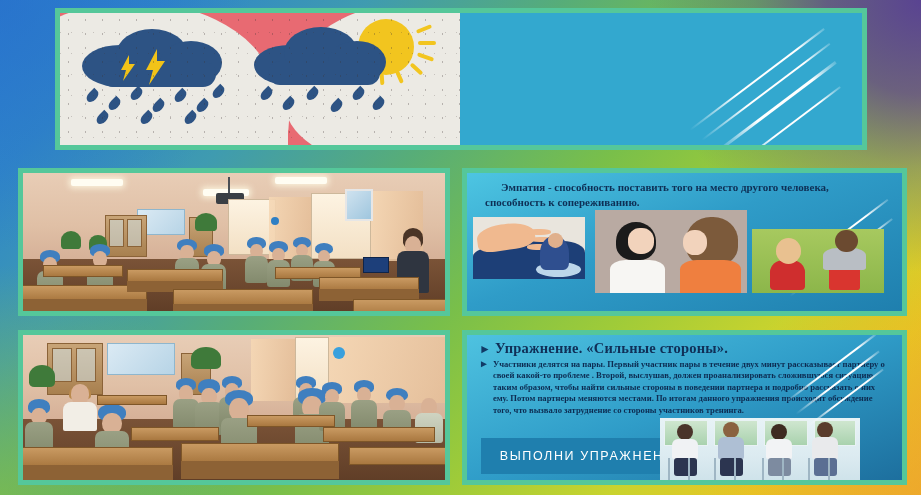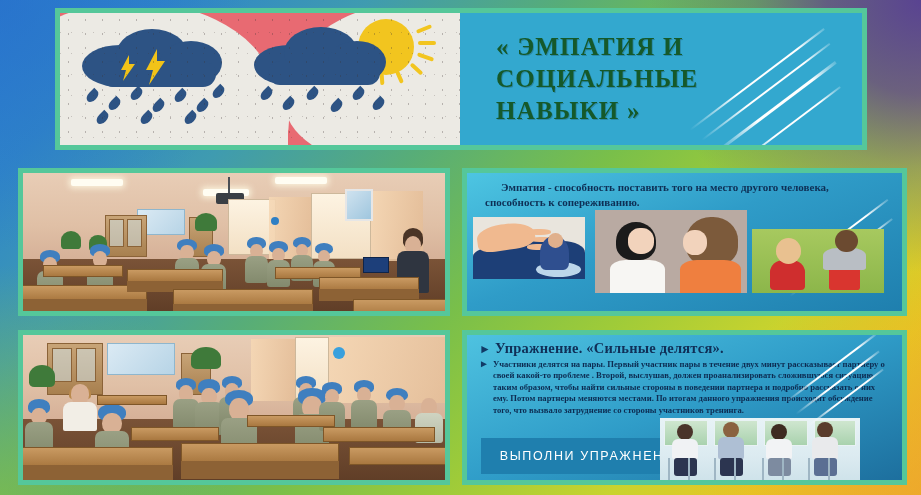--- a/index.html
+++ b/index.html
@@ -450,23 +450,20 @@
           <div class="drop" style="left:8px;   top:62px;"></div>
           <div class="drop" style="left:30px;  top:72px;"></div>
           <div class="drop" style="left:54px;  top:62px;"></div>
           <div class="drop" style="left:78px;  top:74px;"></div>
           <div class="drop" style="left:100px; top:62px;"></div>
           <div class="drop" style="left:120px; top:72px;"></div>
         </div>
       </div>
 
       <div id="title-block">
-        <div id="slide-title">« ЭМПАТИЯ И
-СОЦИАЛЬНЫЕ
-НАВЫКИ »</div>
         <div class="streaks">
           <div class="streak" style="left:4px;  top:118px; width:168px;"></div>
           <div class="streak" style="left:16px; top:128px; width:160px;"></div>
           <div class="streak" style="left:30px; top:140px; width:150px; height:3px;"></div>
           <div class="streak" style="left:52px; top:152px; width:128px;"></div>
         </div>
       </div>
     </div>
   </div>
 
@@ -693,21 +690,21 @@
     <div class="streaks" style="right:-24px; bottom:4px; width:150px; height:120px;">
       <div class="streak" style="left:0px;  top:96px;  width:140px;"></div>
       <div class="streak" style="left:14px; top:108px; width:128px;"></div>
     </div>
   </div>
 
   <div class="panel" id="exercise-panel">
 
     <div id="exercise-heading">
       <span class="tri-bullet">►</span>
-      <span>Упражнение. «Сильные делятся».</span>
+      <span>Упражнение. «Сильные стороны».</span>
     </div>
 
     <div id="exercise-body">
       <span class="tri-bullet">►</span>
       <span>Участники делятся на пары. Первый участник пары в течение двух минут рассказывает партнеру о своей какой-то проблеме . Второй, выслушав, должен проанализировать сложившуюся ситуацию таким образом, чтобы найти сильные стороны в поведении партнера и подробно рассказать о них ему. Потом партнеры меняются местами. По итогам данного упражнения происходит обсуждение того, что вызвало затруднение со стороны участников тренинга.</span>
     </div>
 
     <div id="caption-box">
       <span id="caption-text">ВЫПОЛНИ УПРАЖНЕНИЕ</span>
     </div>

